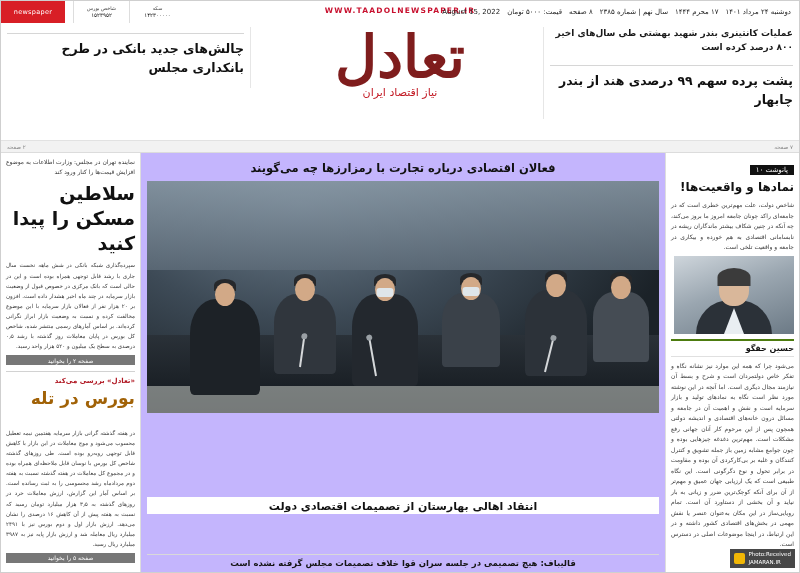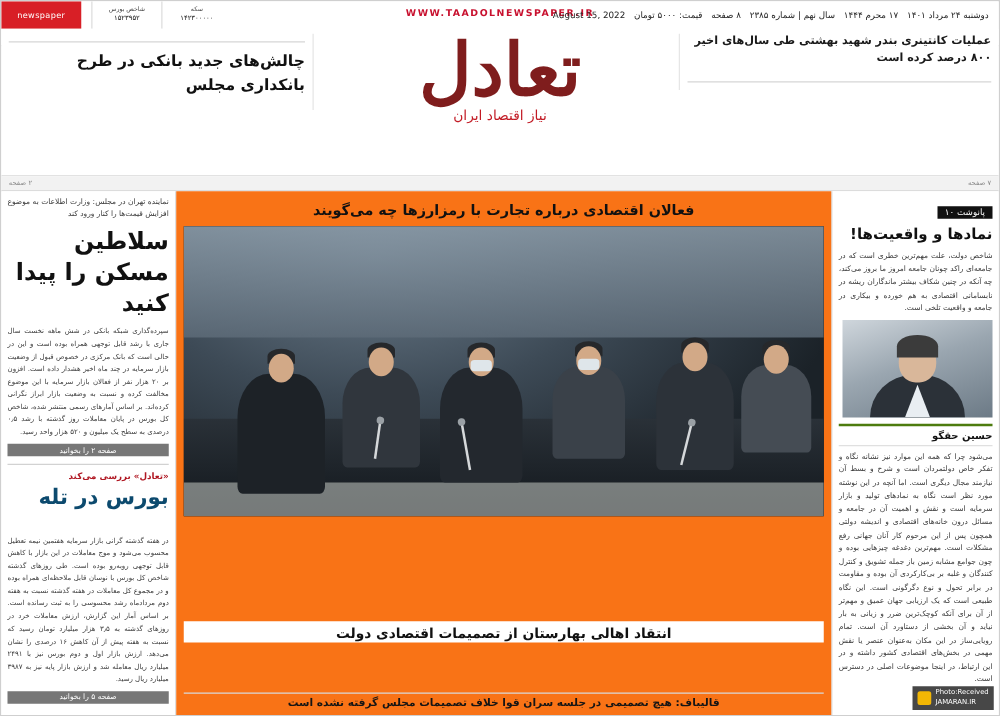--- a/index.html
+++ b/index.html
@@ -279,21 +279,21 @@
     border-radius: 2px;
     flex: none;
   }
 
   
   .col-center {
     flex: 1;
     padding: 4px 6px 18px;
     direction: rtl;
     position: relative;
-    background: #f97316;
+    background: #c4b5fd;
   }
   .lead-kicker {
     text-align: center;
     font-size: 11.5px;
     color: #111;
     font-weight: bold;
     line-height: 1.6;
     margin: 2px 0 4px;
   }
   .lead-head {
@@ -444,21 +444,21 @@
   .lc-rule { height: 1px; background: #d2d2d2; margin: 5px 0; }
   .lc-label {
     font-size: 7px;
     color: #b01722;
     font-weight: bold;
     margin-bottom: 2px;
   }
   .lc-head2 {
     font-size: 17px;
     font-weight: bold;
-    color: #0c4a6e;
+    color: #a16207;
     line-height: 1.3;
     margin-bottom: 19px;
   }
 </style>
 </head>
 <body>
 
 <div id="page">
 
   <div class="topbar">
@@ -487,20 +487,23 @@
     </div>
   </div>
 
   <div class="masthead">
 
     <div class="mh-right">
       <div class="mh-item">
         <div class="mh-kicker">عملیات کانتینری بندر شهید بهشتی طی سال‌های اخیر ۸۰۰ درصد کرده است</div>
       </div>
       <div class="mh-red-rule"></div>
+      <div class="mh-item">
+        <div class="mh-head">پشت پرده سهم ۹۹ درصدی هند از بندر چابهار</div>
+      </div>
     </div>
 
     <div class="logo-wrap">
       <div class="logo-main">تعادل</div>
       <div class="logo-sub">نیاز اقتصاد ایران</div>
     </div>
 
     <div class="mh-left">
       <div class="mh-red-rule"></div>
       <div class="mh-item">

